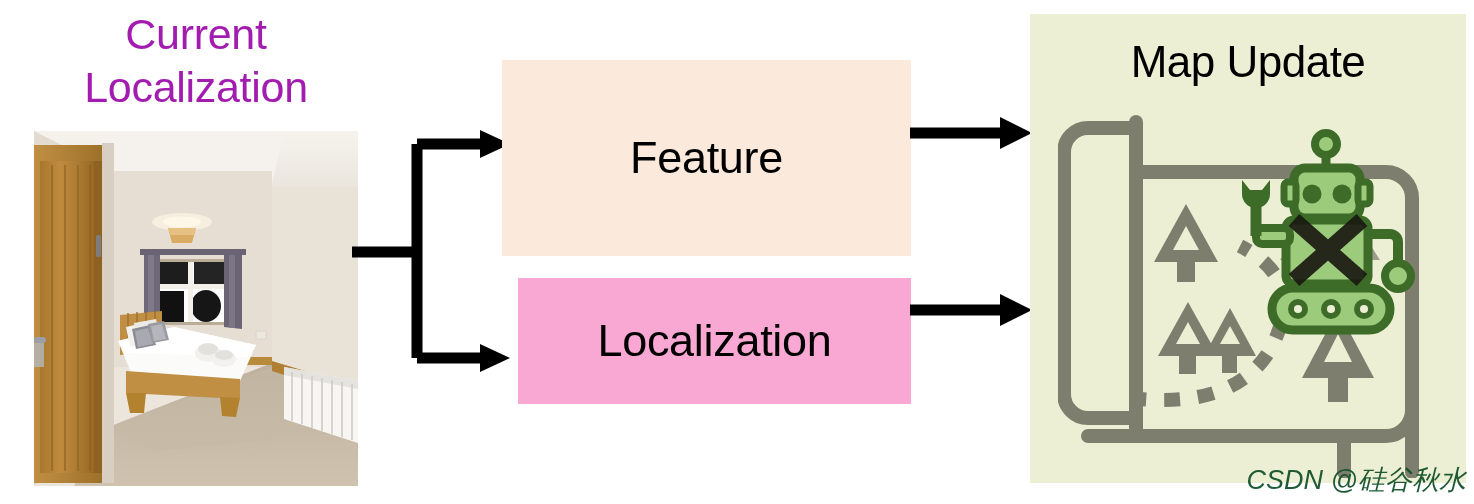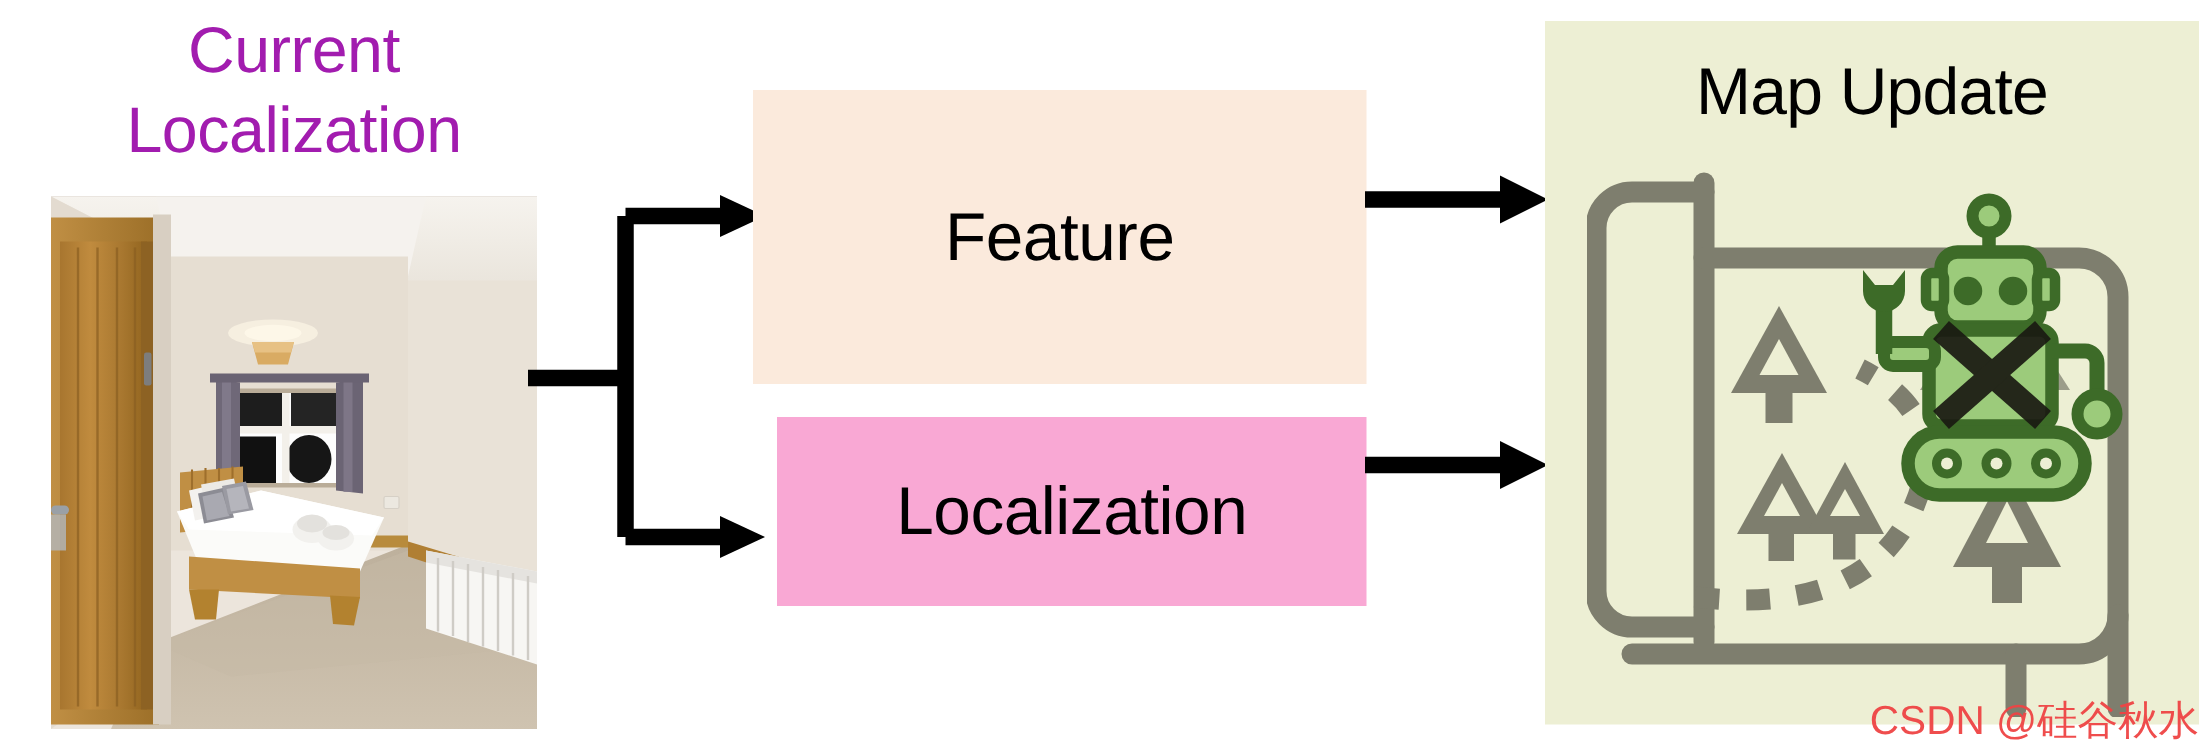--- a/index.html
+++ b/index.html
@@ -130,25 +130,26 @@
     height: 368px;
   }
   #map-illustration svg { display: block; }
 
   
   #watermark {
     position: absolute;
     right: 8px;
     bottom: 6px;
     font-size: 27px;
-    color: #ef4444;
+    color: #14532d;
     font-family: "Liberation Sans", sans-serif;
     white-space: nowrap;
     opacity: 0.95;
     pointer-events: none;
+    font-style: italic;
   }
 </style>
 </head>
 <body>
 
 <div id="stage">
 
   <div id="observation-group">
 
     <div id="observation-title">

